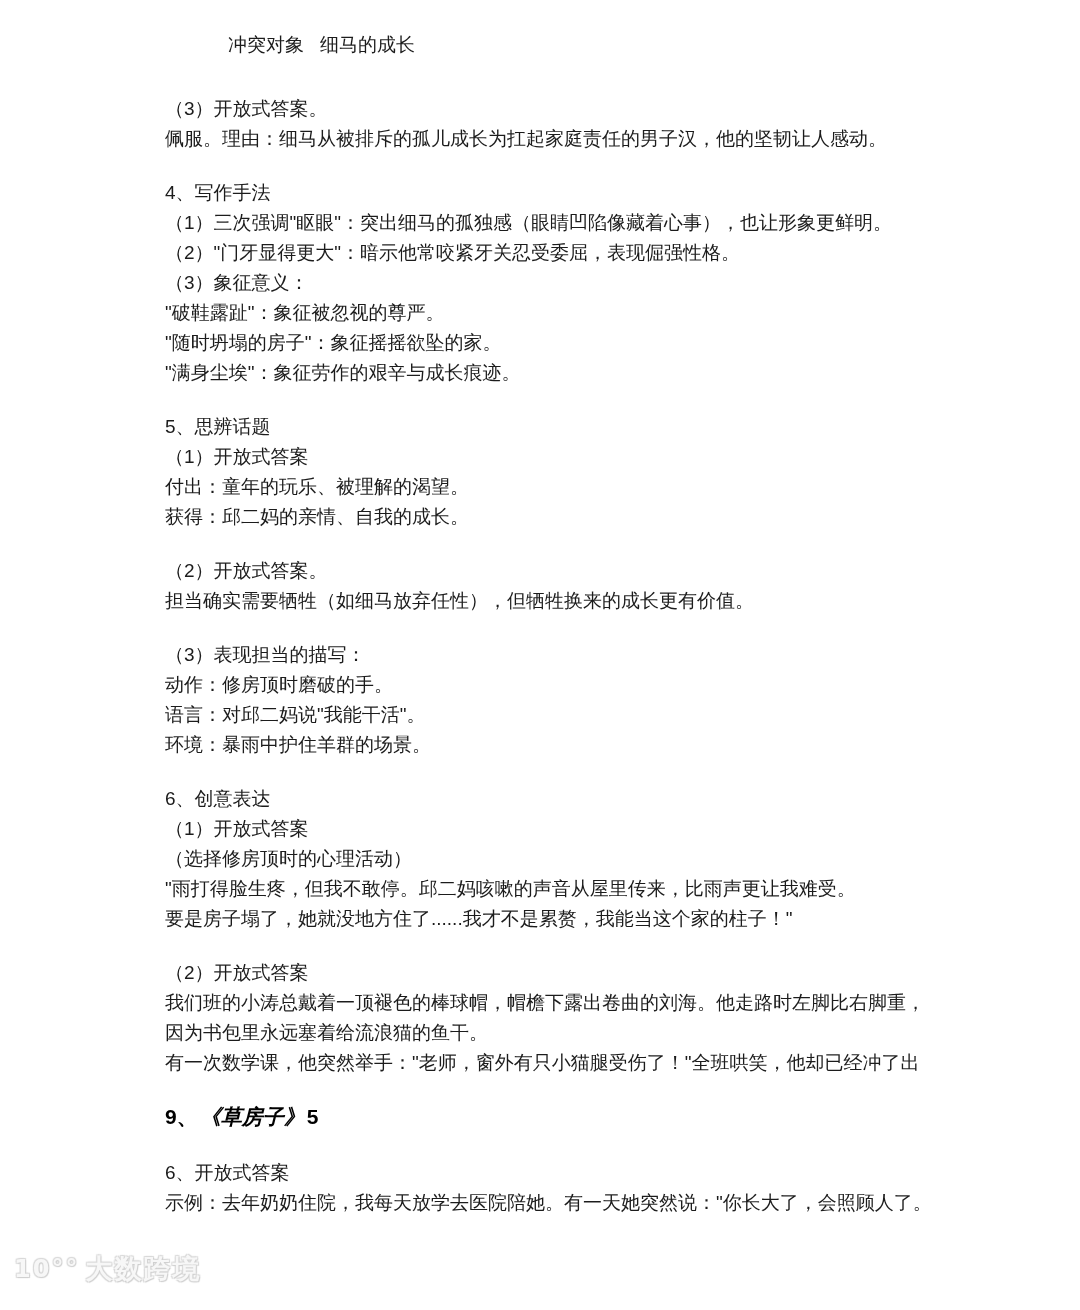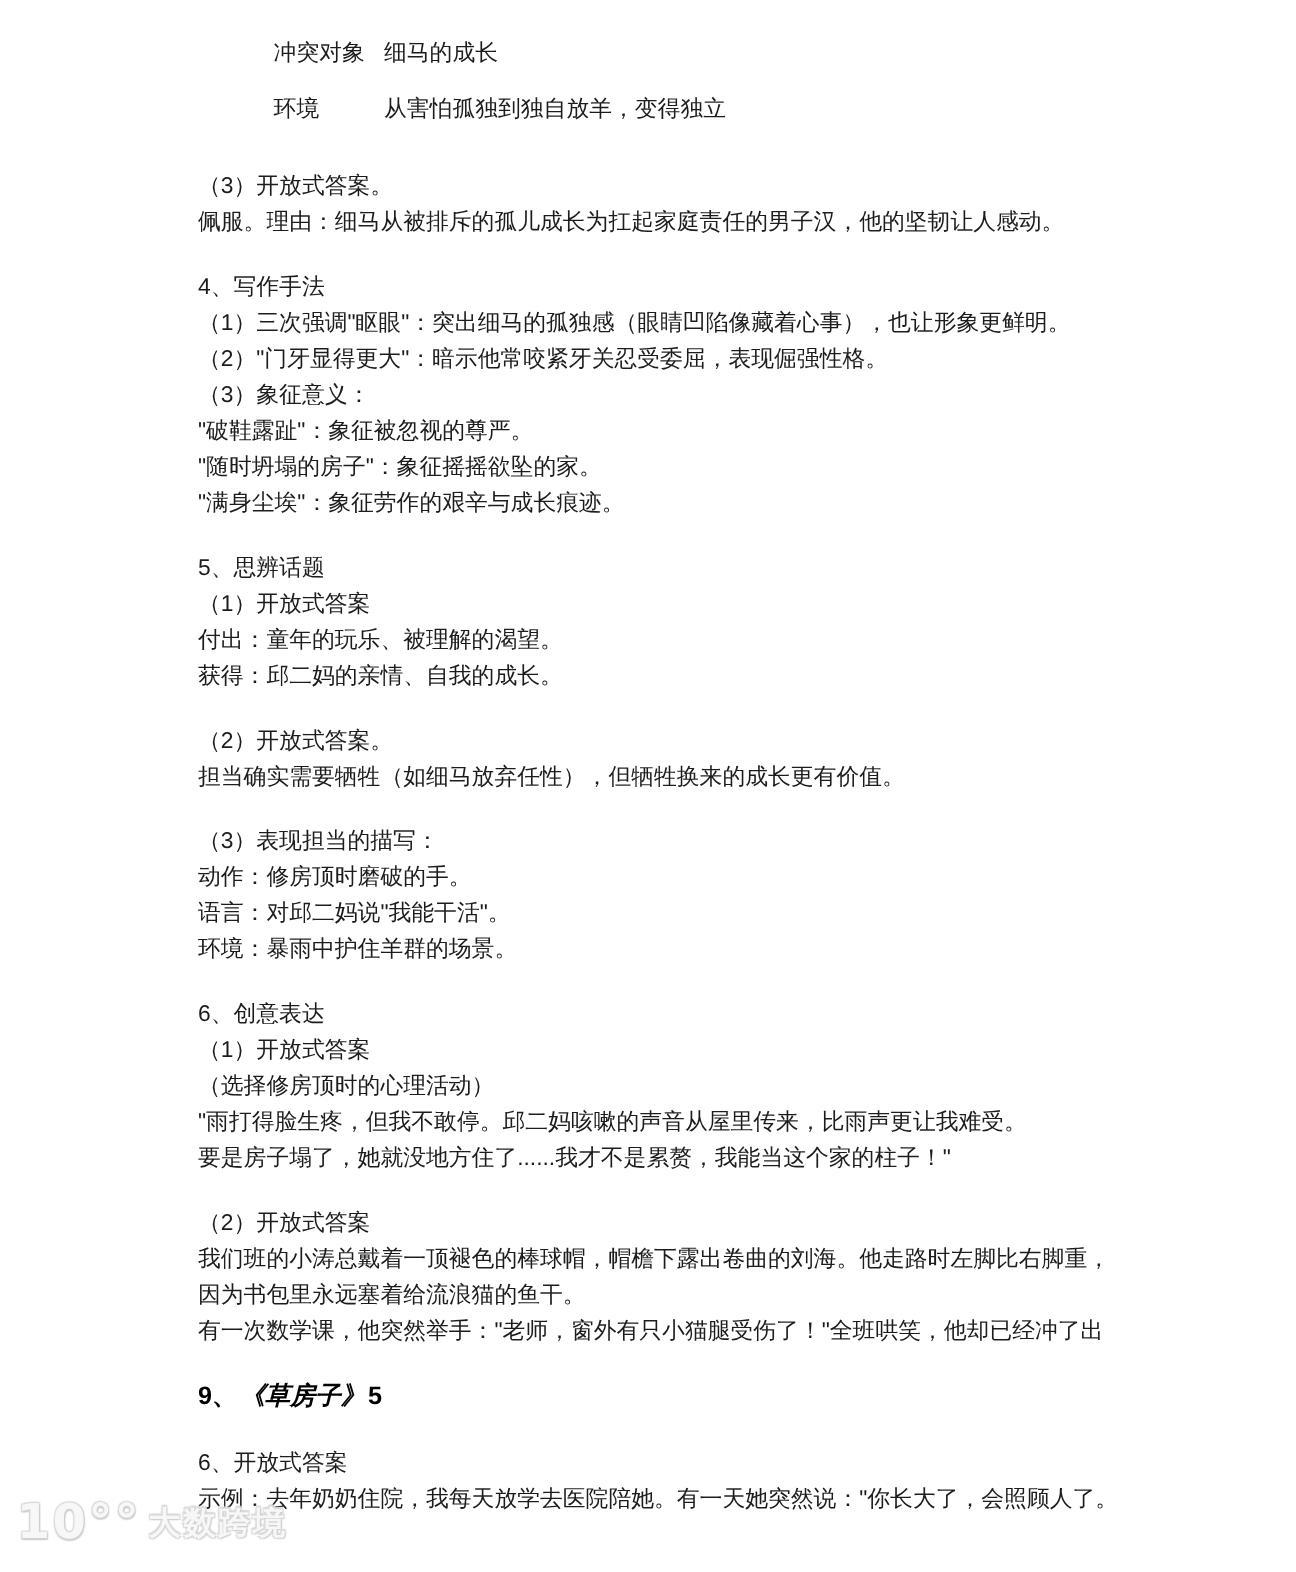--- a/index.html
+++ b/index.html
@@ -39,36 +39,32 @@
   .watermark{
     position:absolute;
     left:14px;top:1252px;
     font-weight:bold;
     color:#f7f7f7;
     text-shadow:1px 1px 1px #cfcfcf,-1px -1px 1px #d9d9d9,1px -1px 1px #d9d9d9,-1px 1px 1px #d9d9d9;
     letter-spacing:2px;
     white-space:nowrap;
     display:flex;align-items:flex-end;gap:6px;
   }
-  .wm-logo{font-size:40px;line-height:34px;font-family:"DejaVu Sans",sans-serif;}
+  .wm-logo{font-size:24px;line-height:34px;font-family:"DejaVu Sans",sans-serif;}
   .wm-text{font-size:27px;line-height:34px;}
 </style>
 </head>
 <body>
 
 <div class="doc">
 
   <div class="kv-block">
     <div class="kv-row">
       <span class="kv-label">冲突对象</span>
       <span class="kv-value">细马的成长</span>
-    </div>
-    <div class="kv-row">
-      <span class="kv-label">环境</span>
-      <span class="kv-value">从害怕孤独到独自放羊，变得独立</span>
     </div>
   </div>
 
   <div class="para">
     <div class="line">（3）开放式答案。</div>
     <div class="line">佩服。理由：细马从被排斥的孤儿成长为扛起家庭责任的男子汉，他的坚韧让人感动。</div>
   </div>
 
   <div class="para">
     <div class="line">4、写作手法</div>

